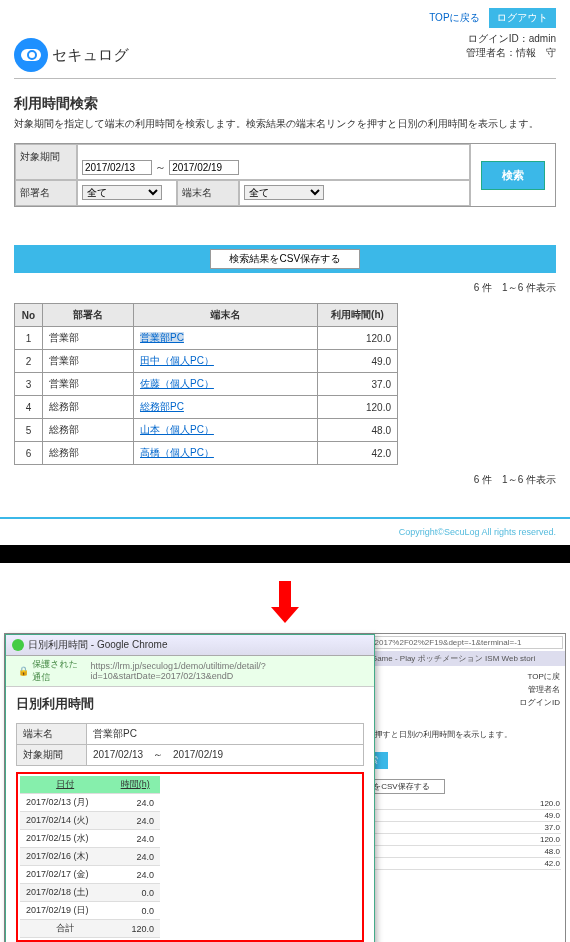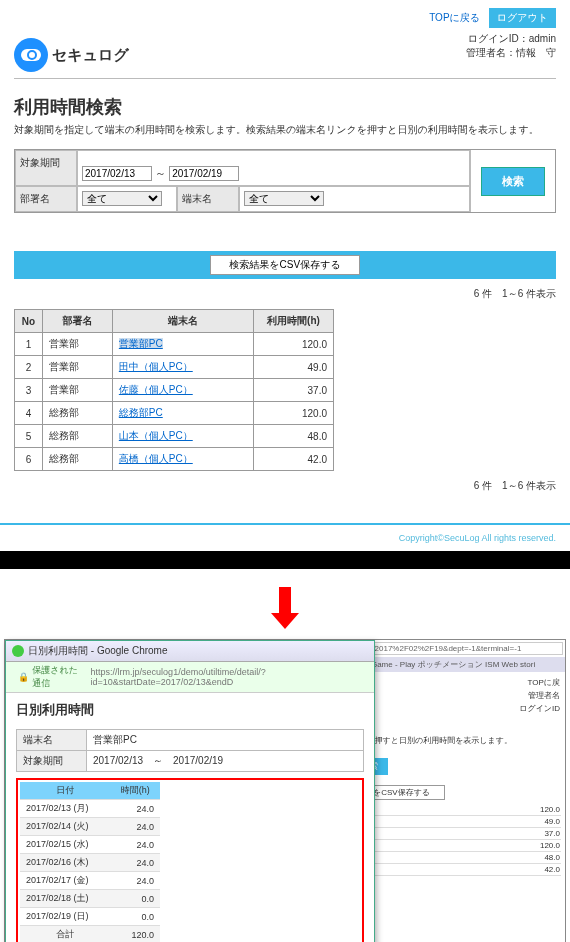--- a/index.html
+++ b/index.html
@@ -6,37 +6,37 @@
 body { font-family: "MS PGothic", Arial, sans-serif; font-size: 11px; color: #333; background: #fff; width: 570px; }
 .upper { padding: 8px 14px 0; }
 .topbar { text-align: right; font-size: 10px; margin-bottom: 4px; }
 .topbar a { color: #06c; text-decoration: none; margin-right: 6px; }
 .logout-btn { background: #3bb8e8; color: #fff; border: none; padding: 3px 8px; font-size: 10px; cursor: pointer; }
 .login-info { text-align: right; font-size: 10px; line-height: 1.4; margin-bottom: 4px; }
 .logo { display: flex; align-items: center; margin: -26px 0 6px; }
 .logo-icon { width: 34px; height: 34px; background: #1e90ff; border-radius: 50%; margin-right: 4px; position: relative; }
 .logo-icon::before { content: ""; position: absolute; width: 20px; height: 12px; background: #fff; border-radius: 8px; top: 11px; left: 7px; }
 .logo-icon::after { content: ""; position: absolute; width: 6px; height: 6px; border: 2px solid #1e90ff; border-radius: 50%; top: 12px; left: 13px; }
-.logo-text { font-size: 15px; font-weight: bold; color: #333; }
+.logo-text { font-size: 15px; font-weight: normal; color: #333; }
 .hr1 { border: none; border-top: 1px solid #bbb; margin: 2px 0 8px; }
-h2 { font-size: 18px; font-weight: bold; margin-bottom: 4px; margin-top: 16px; }
+h2 { font-size: 14px; font-weight: bold; margin-bottom: 4px; margin-top: 16px; }
 .desc { font-size: 10px; margin-bottom: 12px; }
 .search-box { border: 1px solid #999; display: flex; }
 .search-left { flex: 1; }
 .search-row { display: flex; }
 .search-row .lbl { width: 62px; background: #e8e8e8; border: 1px solid #bbb; padding: 5px 4px; font-size: 10px; }
 .search-row .ctrl { border: 1px solid #bbb; padding: 4px; flex: 1; }
 .search-row input[type=text] { width: 70px; border: 1px solid #999; padding: 1px 2px; font-size: 10px; margin-top: 11px; }
 .search-row select { width: 80px; font-size: 10px; border: 1px solid #999; }
 .search-btn-cell { width: 85px; border-left: 1px solid #bbb; display: flex; align-items: center; justify-content: center; }
 .search-btn { background: #3bb8e8; color: #fff; border: 1px solid #2a8; padding: 6px 20px; font-size: 11px; font-weight: bold; cursor: pointer; }
 .blue-bar { background: #3bb8e8; padding: 4px; text-align: center; margin-top: 38px; }
 .csv-btn { background: #fff; border: 1px solid #999; padding: 2px 18px; font-size: 10px; cursor: pointer; }
 .count { font-size: 10px; margin: 8px 0; text-align: right; }
-.result-table { border-collapse: collapse; width: 320px; }
+.result-table { border-collapse: collapse; width: 384px; }
 .result-table th, .result-table td { border: 1px solid #999; padding: 4px 6px; font-size: 10px; text-align: left; }
 .result-table th { background: #e8e8e8; text-align: center; }
 .result-table td:first-child { text-align: center; width: 28px; }
 .result-table td:last-child { text-align: right; width: 80px; }
 .result-table a { color: #06c; text-decoration: underline; }
 .footer { margin-top: 30px; border-top: 2px solid #3bb8e8; padding: 8px 14px; text-align: right; font-size: 9px; color: #5bd; }
 .black-bar { background: #000; height: 18px; }
 .arrow { text-align: center; padding: 18px 0; }
 .arrow-shape { display: inline-block; width: 12px; height: 28px; background: red; position: relative; }
 .arrow-shape::after { content: ""; position: absolute; bottom: -14px; left: -8px; border-left: 14px solid transparent; border-right: 14px solid transparent; border-top: 16px solid red; }
@@ -56,21 +56,21 @@
 .secure-bar { background: #eaffea; border-bottom: 1px solid #ccc; padding: 2px 12px; font-size: 9px; color: #484; display: flex; align-items: center; }
 .secure-bar::before { content: "🔒"; font-size: 9px; margin-right: 3px; }
 .pop-body { padding: 8px 10px; }
 .pop-body h3 { font-size: 13px; margin-bottom: 10px; }
 .meta-table { border-collapse: collapse; width: 100%; margin-bottom: 6px; }
 .meta-table td { border: 1px solid #bbb; padding: 3px 6px; font-size: 10px; }
 .meta-table td:first-child { background: #eee; width: 70px; }
 .daily-wrap { border: 2px solid red; padding: 2px; }
 .daily-table { border-collapse: collapse; width: 140px; }
 .daily-table th, .daily-table td { border-bottom: 1px solid #ddd; padding: 2px 6px; font-size: 9px; }
-.daily-table th { background: #7dd3fc; font-weight: normal; }
+.daily-table th { background: #86efac; font-weight: normal; text-decoration: underline; }
 .daily-table td:last-child { text-align: right; }
 .daily-table tr.alt { background: #f4f4f4; }
 </style>
 </head>
 <body>
 
 <div class="upper">
   <div class="topbar">
     <a href="#">TOPに戻る</a>
     <button class="logout-btn">ログアウト</button>

